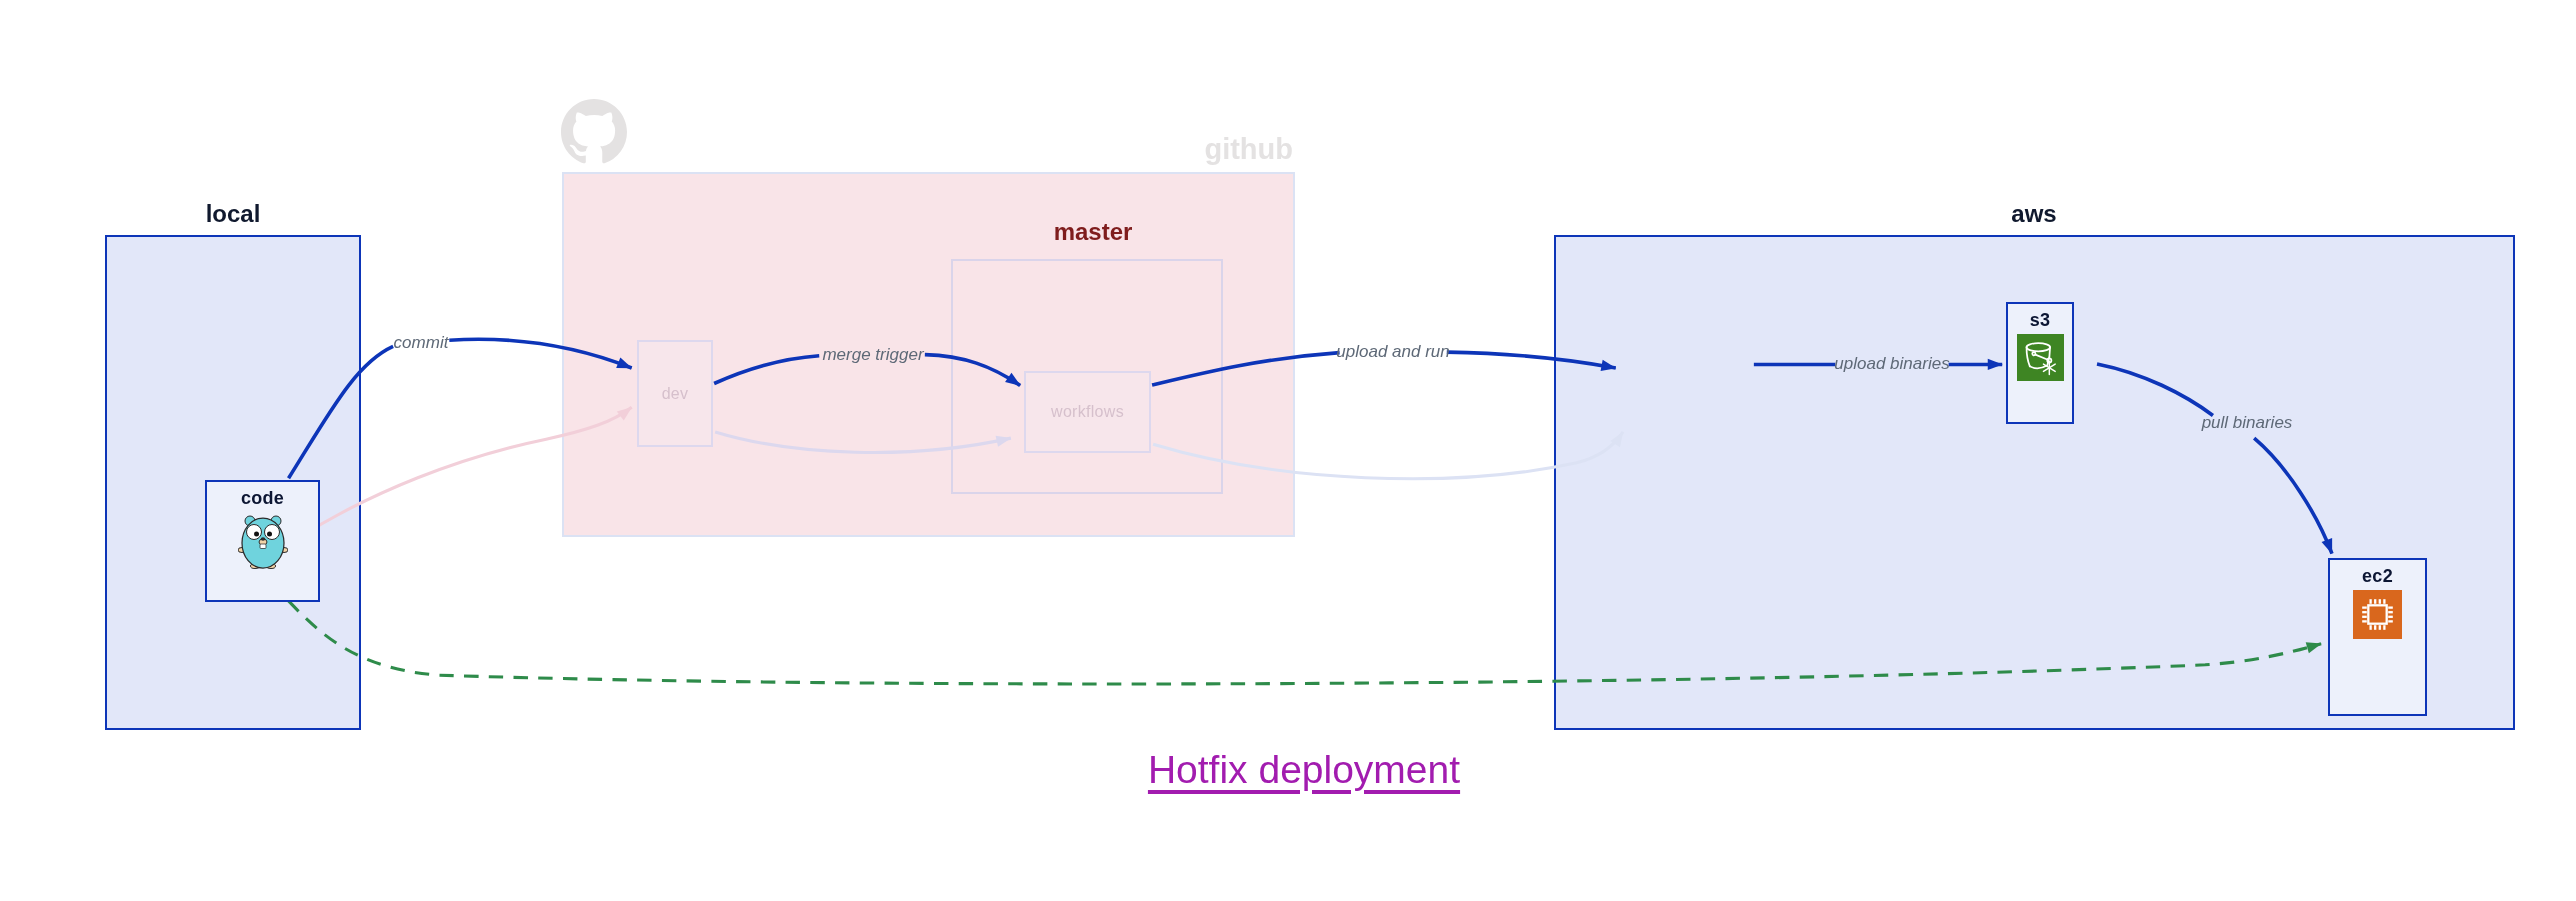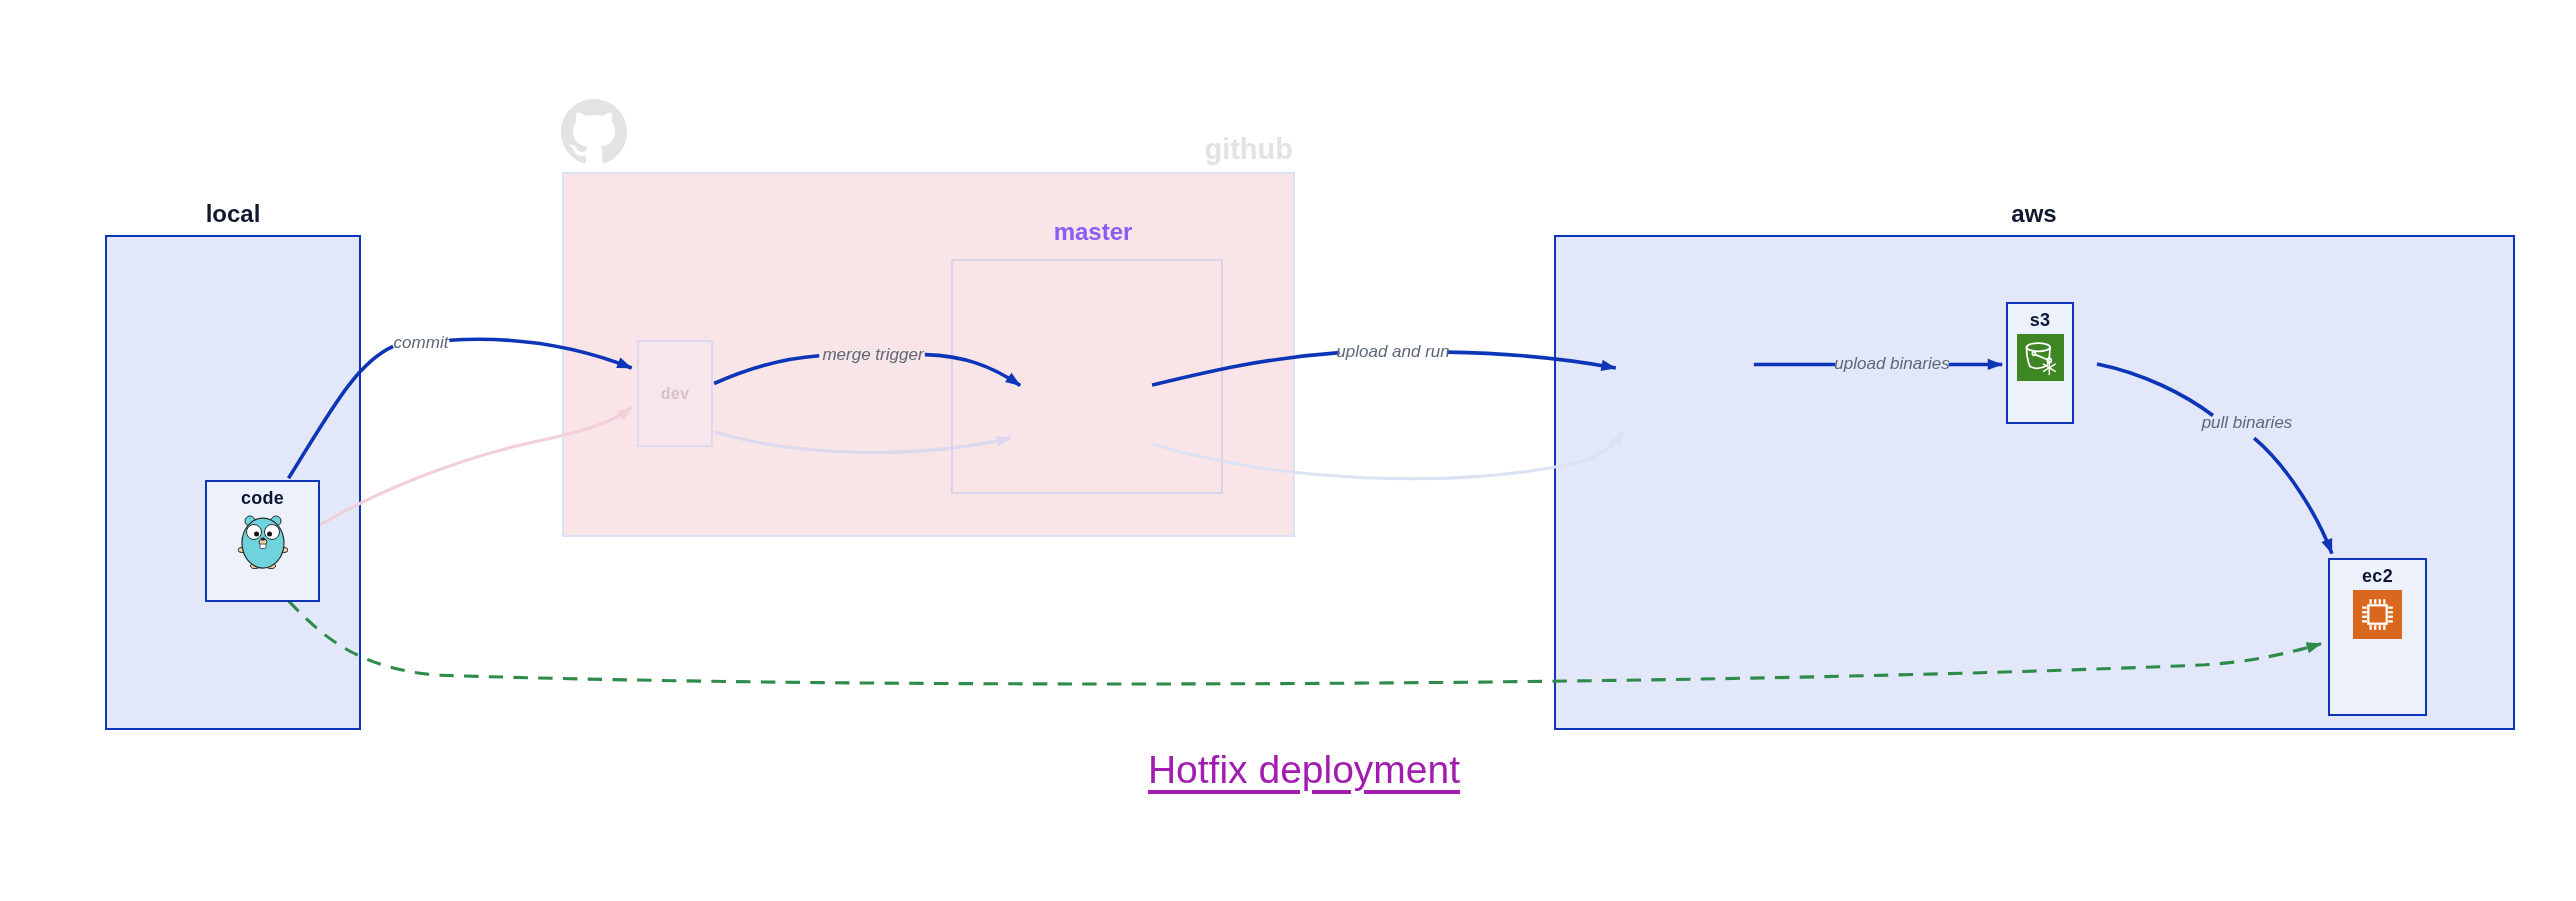--- a/index.html
+++ b/index.html
@@ -7,27 +7,27 @@
     position:relative;width:2604px;height:902px;background:#ffffff;overflow:hidden;
     font-family:"Liberation Sans","DejaVu Sans",sans-serif;
   }
   .abs{position:absolute;}
   
   .container-box{position:absolute;background:#e2e7f9;border:2.6px solid #0d35b8;box-sizing:border-box;}
   .container-label{position:absolute;font-size:24px;font-weight:600;color:#10192e;transform:translateX(-50%);white-space:nowrap;}
   
   .github-box{position:absolute;background:#f9e4e8;border:2.1px solid #dbe2f4;box-sizing:border-box;}
   .master-box{position:absolute;background:transparent;border:2.1px solid #dad4ea;box-sizing:border-box;}
-  .faded-label{position:absolute;font-size:24px;font-weight:600;color:#8b5cf6;transform:translateX(-50%);white-space:nowrap;}
+  .faded-label{position:absolute;font-size:24px;font-weight:600;color:#7f1d1d;transform:translateX(-50%);white-space:nowrap;}
   .github-label{position:absolute;font-size:29px;font-weight:600;color:#e4e2e2;white-space:nowrap;}
   
   .node{position:absolute;background:#edf1fb;border:2.1px solid #0d35b8;box-sizing:border-box;text-align:center;}
   .node-label{font-weight:700;font-size:18px;color:#0c1633;margin-top:6.2px;letter-spacing:0.3px;}
   .faded-node{position:absolute;background:#f7e6eb;border:2.1px solid #ddd8ee;box-sizing:border-box;display:flex;align-items:center;justify-content:center;}
-  .faded-node-label{font-weight:700;font-size:16px;color:#d6c0cc;letter-spacing:0.3px;}
+  .faded-node-label{font-weight:400;font-size:16px;color:#d6c0cc;letter-spacing:0.3px;}
   .node-icon{display:block;margin:3.1px auto 0 auto;}
   
   .edge-label{position:absolute;transform:translate(-50%,-50%);font-style:italic;font-size:17px;color:#5e6977;white-space:nowrap;}
   
   .diagram-title{
     position:absolute;transform:translateX(-50%);font-size:39px;font-weight:500;color:#a21caf;
     text-decoration:underline;text-decoration-thickness:3.6px;text-underline-offset:7.2px;white-space:nowrap;
   }
   svg.edge-layer{position:absolute;left:0;top:0;}
 </style>
@@ -45,20 +45,23 @@
   </span>
   <span class="github-label" style="right:1311px;top:133px;">github</span>
 
   <div class="master-box" style="left:951px;top:259px;width:272px;height:235px;"></div>
   <span class="faded-label" style="left:1093px;top:218px;">master</span>
 
   <div class="faded-node" style="left:637px;top:340px;width:76px;height:107px;">
     <span class="faded-node-label">dev</span>
   </div>
 
+  <div class="faded-node" style="left:1024px;top:371px;width:127px;height:82px;">
+    <span class="faded-node-label">workflows</span>
+  </div>
 
   <div class="container-box" style="left:105px;top:235px;width:256px;height:495px;"></div>
   <span class="container-label" style="left:233px;top:200px;">local</span>
 
   <div class="container-box" style="left:1554px;top:235px;width:961px;height:495px;"></div>
   <span class="container-label" style="left:2034px;top:200px;">aws</span>
 
   <svg class="edge-layer" width="2604" height="902" viewBox="0 0 5054 1750">
     <defs>
       <marker id="ah-blue" markerUnits="userSpaceOnUse" markerWidth="34" markerHeight="28" refX="30" refY="13" orient="auto">

